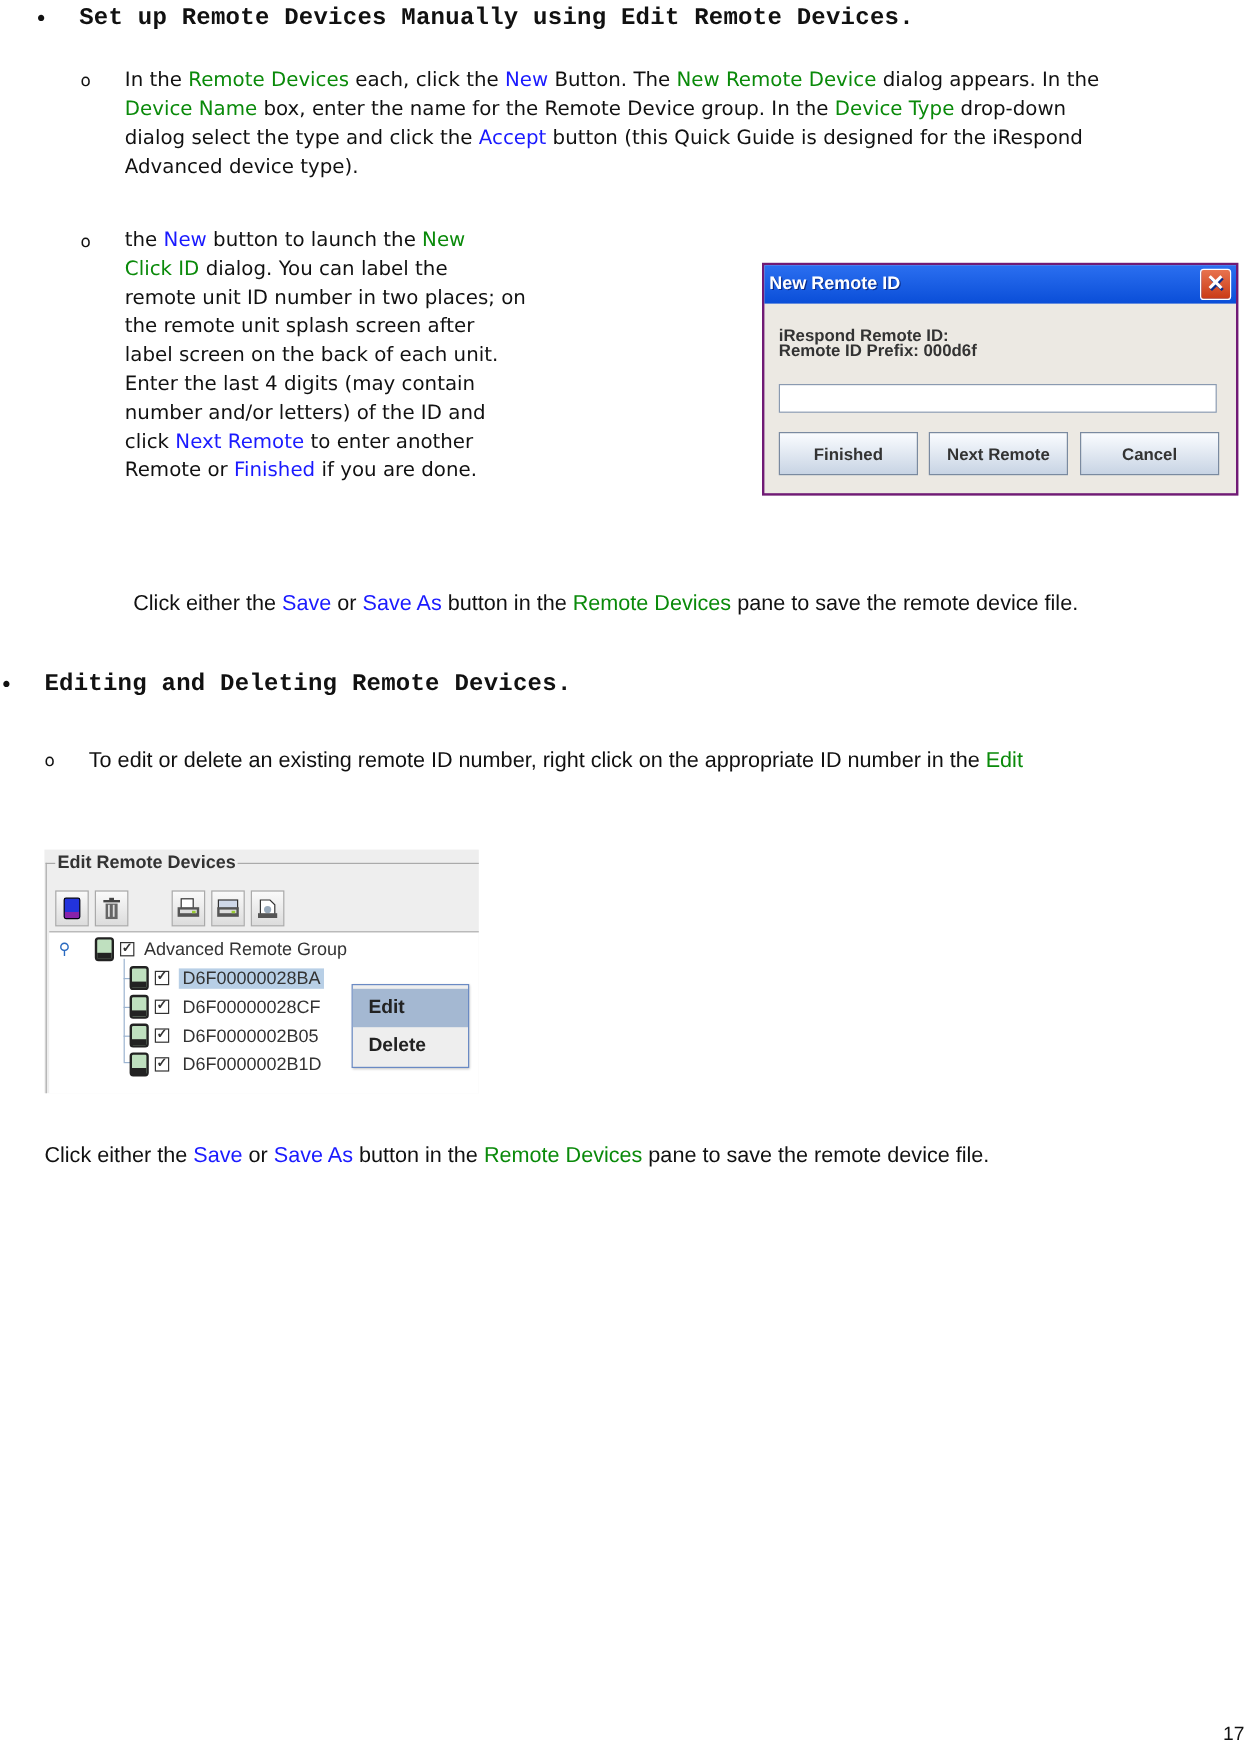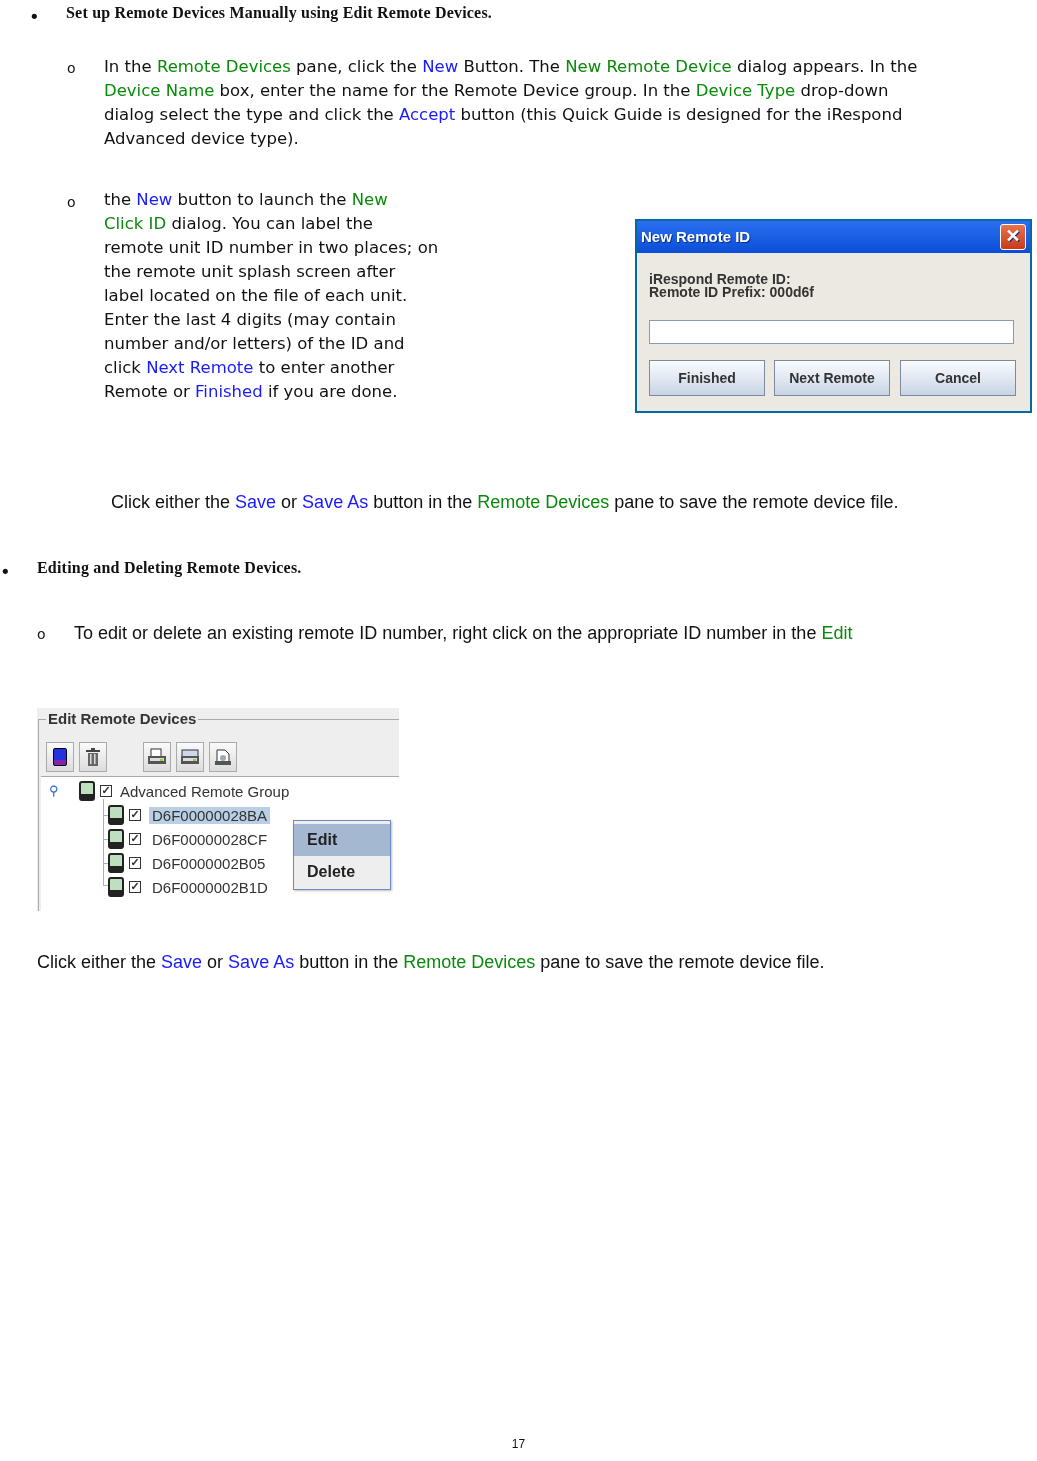--- a/index.html
+++ b/index.html
@@ -2,36 +2,36 @@
 <html><head>
 <meta charset="utf-8">
 <style>
   html, body { margin: 0; padding: 0; background: #ffffff; }
   body {
     width: 1037px; height: 1461px; position: relative; overflow: hidden;
     font-family: "DejaVu Sans", sans-serif; color: #111;
   }
   .abs { position: absolute; }
   .h2 {
-    font-family: Liberation Serif, serif; font-weight: bold; font-size: 16px;
+    font-family: Liberation Mono, monospace; font-weight: bold; font-size: 20px;
     letter-spacing: 0.2px; white-space: nowrap;
   }
   .bullet { font-size: 18px; }
   .body-text {
     font-family: "DejaVu Sans", sans-serif; font-size: 16.5px; line-height: 24px;
   }
   .narrow { font-family: "Liberation Sans", sans-serif; font-size: 18px; line-height: 25px; }
   .g { color: #0a8a0a; }
   .b { color: #1a1aff; }
   .obullet { font-family: "DejaVu Sans", sans-serif; font-size: 14px; }
 
   
   .dialog {
     left: 635px; top: 219px; width: 397px; height: 194px;
-    border: 2px solid #0369a1; background: #ece9e3; box-sizing: border-box;
+    border: 2px solid #701a75; background: #ece9e3; box-sizing: border-box;
     font-family: "Liberation Sans", sans-serif;
   }
   .dlg-title {
     height: 32px; background: linear-gradient(#2b6ff0, #0a4ed8);
     color: #fff; font-weight: bold; font-size: 15px; line-height: 32px;
     padding-left: 4px; position: relative; text-shadow: 1px 1px 0 #0a2c8a;
   }
   .dlg-close {
     position: absolute; right: 4px; top: 3px; width: 24px; height: 24px;
     border: 1px solid #fff; border-radius: 3px; background: linear-gradient(#e8734e, #c93a16);
@@ -83,43 +83,43 @@
   .tree-line-v { position: absolute; border-left: 1px solid #9cb4d0; }
   .tree-line-h { position: absolute; border-top: 1px solid #9cb4d0; width: 14px; }
   .sel { background: #b8cfe6; padding: 0 3px; }
   .ctx {
     position: absolute; left: 256px; top: 112px; width: 98px; height: 70px;
     border: 1px solid #6a8ac4; background: #eeeeee; box-sizing: border-box;
     box-shadow: 1px 1px 2px rgba(0,0,0,0.25);
   }
   .ctx-item { height: 32px; line-height: 32px; padding-left: 13px; font-weight: bold; font-size: 16px; color: #222; }
   .ctx-item.active { background: #a4b8d2; margin-top: 3px; }
-  .pageno { left: 0; width: 1037px; top: 1437px; text-align: center; font-family: "Liberation Sans", sans-serif; font-size: 12px; }
+  .pageno { left: 0; width: 1037px; top: 1437px; text-align: right; font-family: "Liberation Sans", sans-serif; font-size: 16px; }
 </style>
 </head>
 <body>
 
 <span class="abs bullet" style="left:29px; top:6px;">•</span>
 <div class="abs h2" style="left:66px; top:4px;">Set up Remote Devices Manually using Edit Remote Devices.</div>
 
 <span class="abs obullet" style="left:67px; top:60px;">o</span>
 <div class="abs body-text" style="left:104px; top:55px; width:940px;">
-  <div style="white-space:nowrap;"><span>In the </span><span class="g">Remote Devices</span><span> pane, click the </span><span class="b">New</span><span> Button.  The </span><span class="g">New Remote Device</span><span> dialog appears.  In the</span></div>
+  <div style="white-space:nowrap;"><span>In the </span><span class="g">Remote Devices</span><span> each, click the </span><span class="b">New</span><span> Button.  The </span><span class="g">New Remote Device</span><span> dialog appears.  In the</span></div>
   <div style="white-space:nowrap;"><span class="g">Device Name</span><span> box, enter the name for the Remote Device group.  In the </span><span class="g">Device Type</span><span> drop-down</span></div>
   <div style="white-space:nowrap;"><span>dialog select the type and click the </span><span class="b">Accept</span><span> button (this Quick Guide is designed for the iRespond</span></div>
   <div>Advanced device type).</div>
 </div>
 
 <span class="abs obullet" style="left:67px; top:194px;">o</span>
 <div class="abs body-text" style="left:104px; top:188px; width:400px;">
   <div style="white-space:nowrap;"><span>the </span><span class="b">New</span><span> button to launch the </span><span class="g">New</span></div>
   <div style="white-space:nowrap;"><span class="g">Click ID</span><span> dialog.  You can label the</span></div>
   <div style="white-space:nowrap;">remote unit ID number in two places; on</div>
   <div style="white-space:nowrap;">the remote unit splash screen after</div>
-  <div style="white-space:nowrap;">label located on the file of each unit.</div>
+  <div style="white-space:nowrap;">label screen on the back of each unit.</div>
   <div style="white-space:nowrap;">Enter the last 4 digits (may contain</div>
   <div style="white-space:nowrap;">number and/or letters) of the ID and</div>
   <div style="white-space:nowrap;"><span>click </span><span class="b">Next Remote</span><span> to enter another</span></div>
   <div style="white-space:nowrap;"><span>Remote or </span><span class="b">Finished</span><span> if you are done.</span></div>
 </div>
 
 <div class="abs dialog">
   <div class="dlg-title">
     <span>New Remote ID</span>
     <div class="dlg-close">✕</div>

